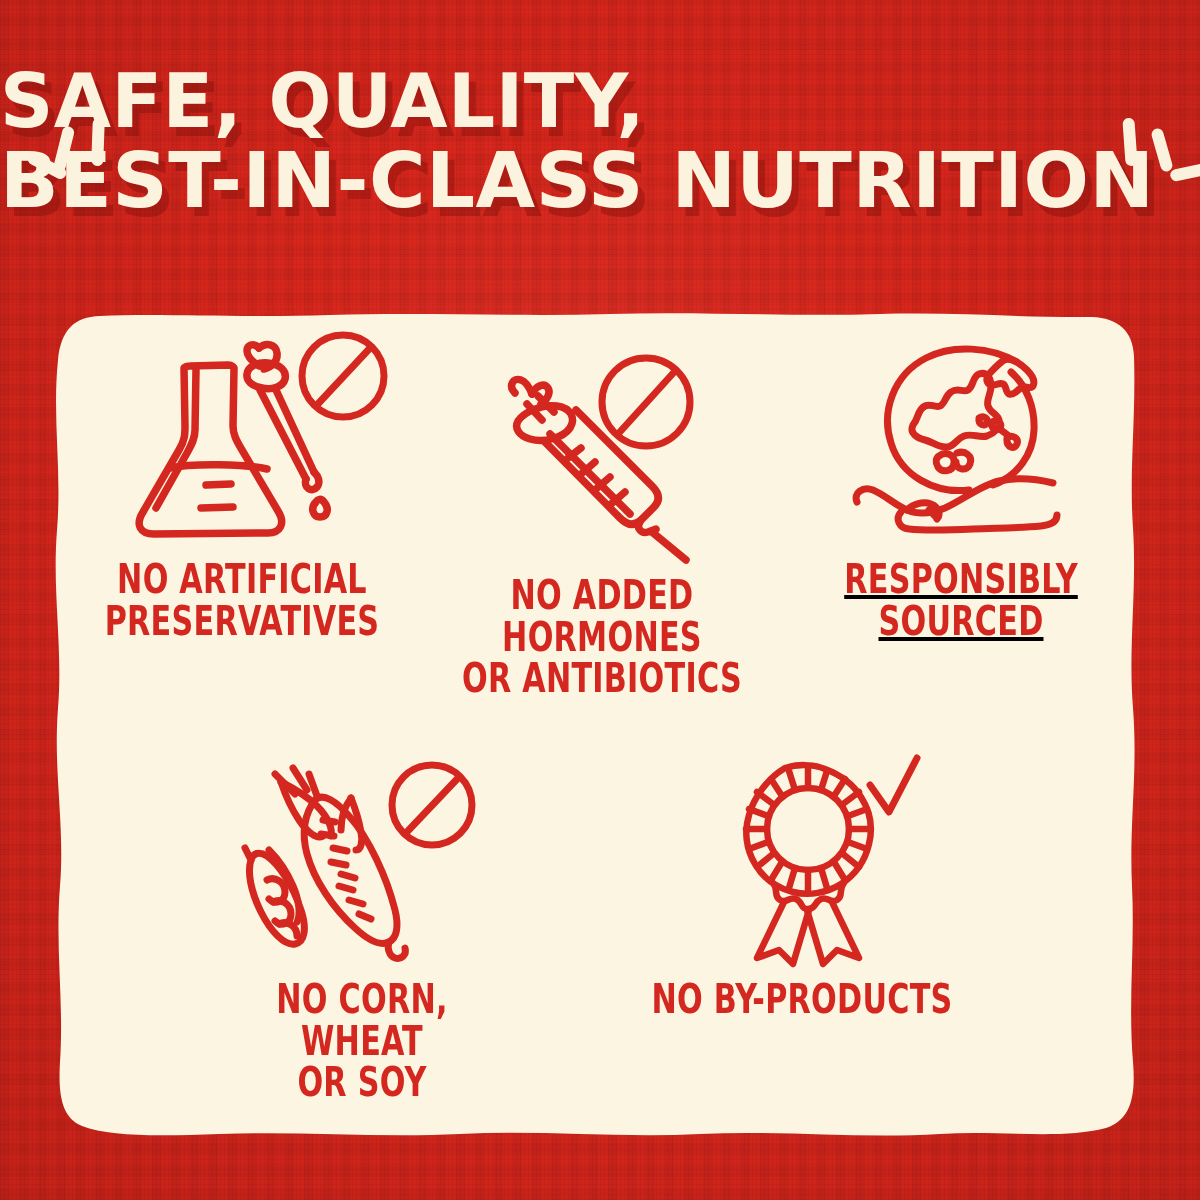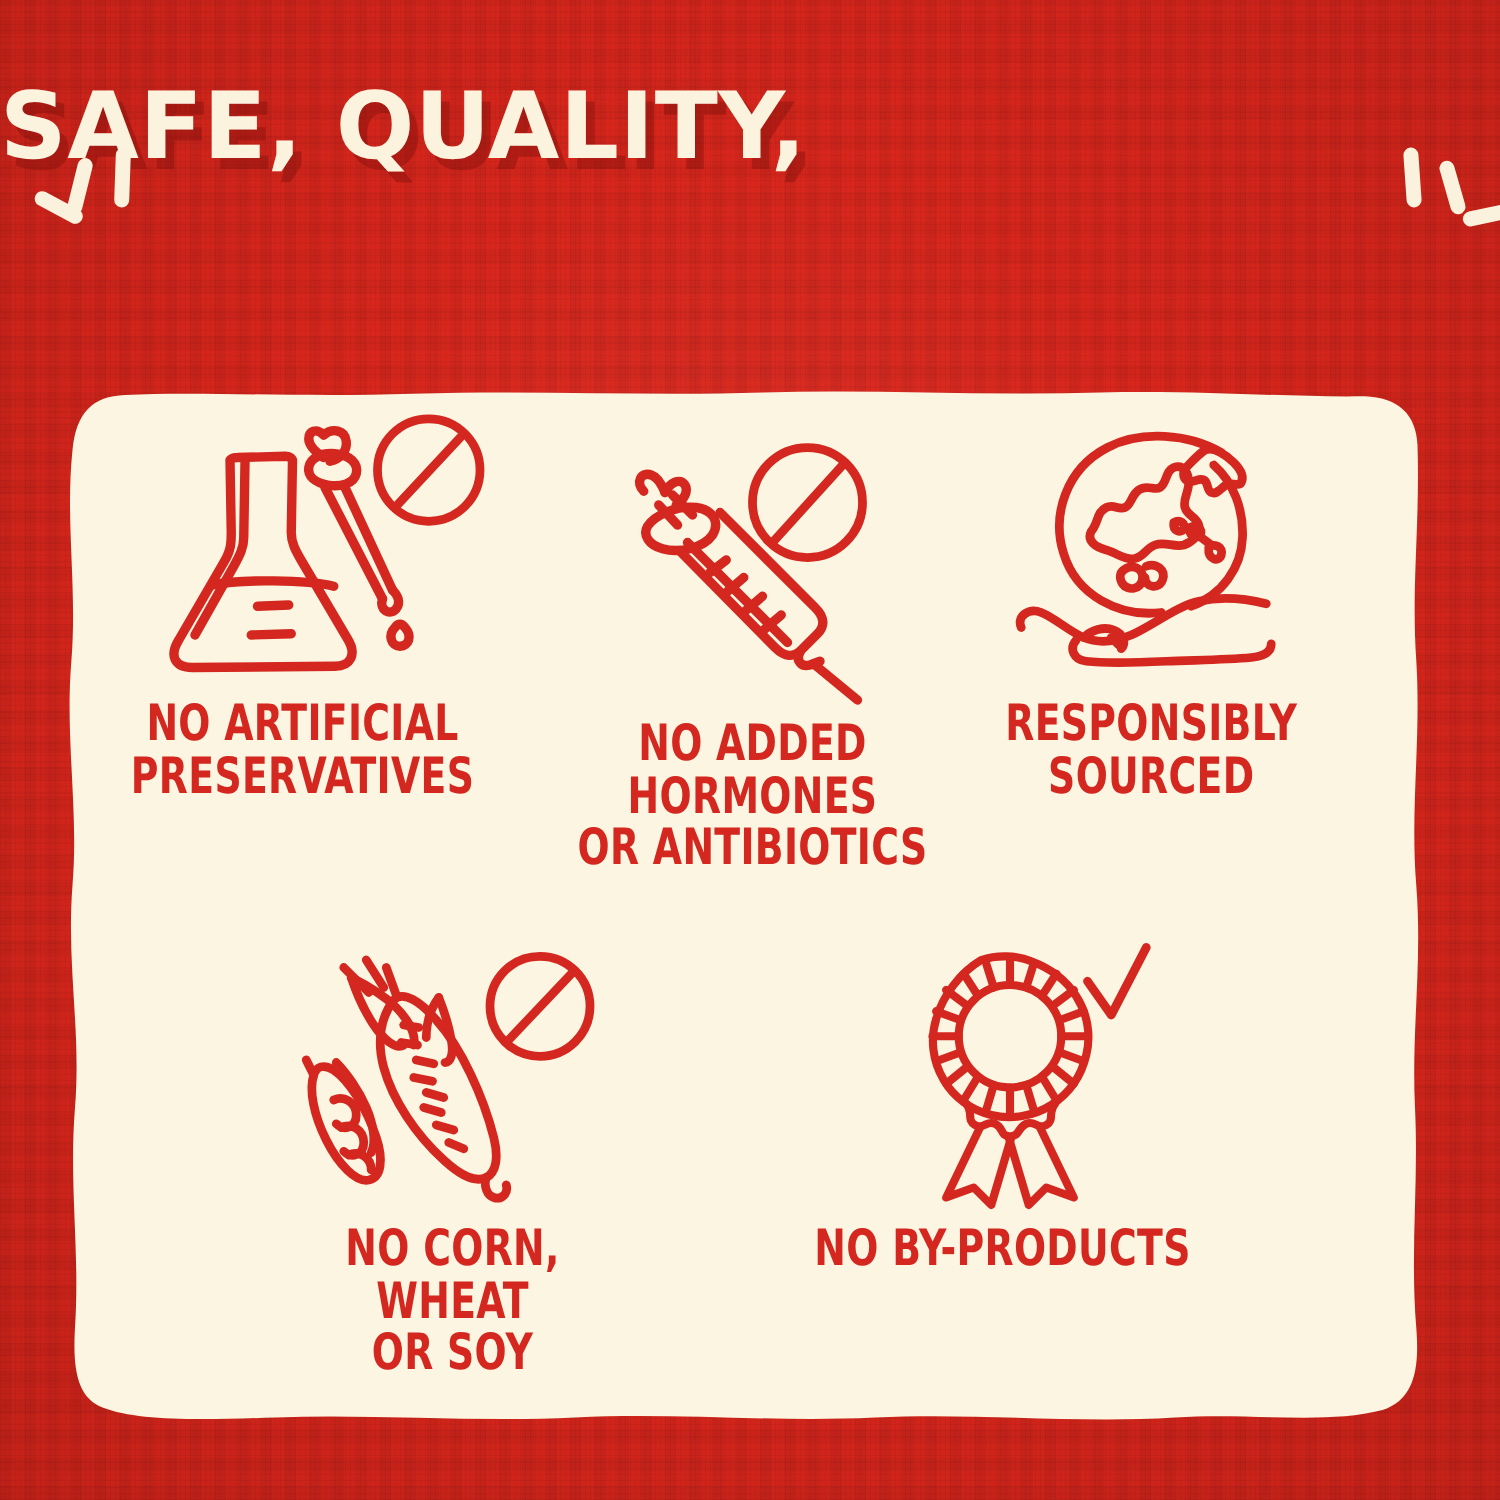--- a/index.html
+++ b/index.html
@@ -127,21 +127,21 @@
     line-height: 1.04;
     letter-spacing: 0.3px;
     transform: scaleX(0.84);
     transform-origin: center top;
     white-space: pre-line;
   }
 
   
   #badge-no-artificial-preservatives { left: 0px;   top: 0px;   width: 360px; text-align: center; }
   #badge-no-added-hormones          { left: 360px; top: 16px;   width: 360px; }
-  #badge-responsibly-sourced        { left: 680px; top: 0px;   width: 358px; }
+  #badge-responsibly-sourced        { left: 720px; top: 0px;   width: 358px; text-decoration: underline; }
   
   #badge-no-corn-wheat-soy          { left: 120px; top: 420px; width: 360px; }
   #badge-no-by-products             { left: 560px; top: 420px; width: 360px; }
 </style>
 </head>
 <body>
 
 <div id="poster">
 
   <div id="texture"></div>
@@ -169,20 +169,21 @@
                C 64 1000, 55 948, 60 886
                C 65 824, 53 772, 58 708
                C 63 648, 52 592, 57 530
                C 62 470, 52 418, 58 360
                C 61 330, 74 317, 100 316 Z" fill="#FCF5E1"></path>
     </svg>
   </div>
 
   <div id="headline">
     <span class="headline-line" id="headline-line-1">SAFE, QUALITY,</span>
+    <span class="headline-line" id="headline-line-2">BEST-IN-CLASS NUTRITION</span>
   </div>
 
   <div class="burst" id="burst-left">
     <div class="tick" style="left: 4px;  top: 52px; width: 42px; height: 12px; transform: rotate(28deg);"></div>
     <div class="tick" style="left: 36px; top: 18px; width: 12px; height: 46px; transform: rotate(14deg);"></div>
     <div class="tick" style="left: 70px; top: 10px; width: 12px; height: 48px; transform: rotate(2deg);"></div>
   </div>
 
   <div class="burst" id="burst-right">
     <div class="tick" style="left: 16px; top: 10px; width: 12px; height: 48px; transform: rotate(-4deg);"></div>

